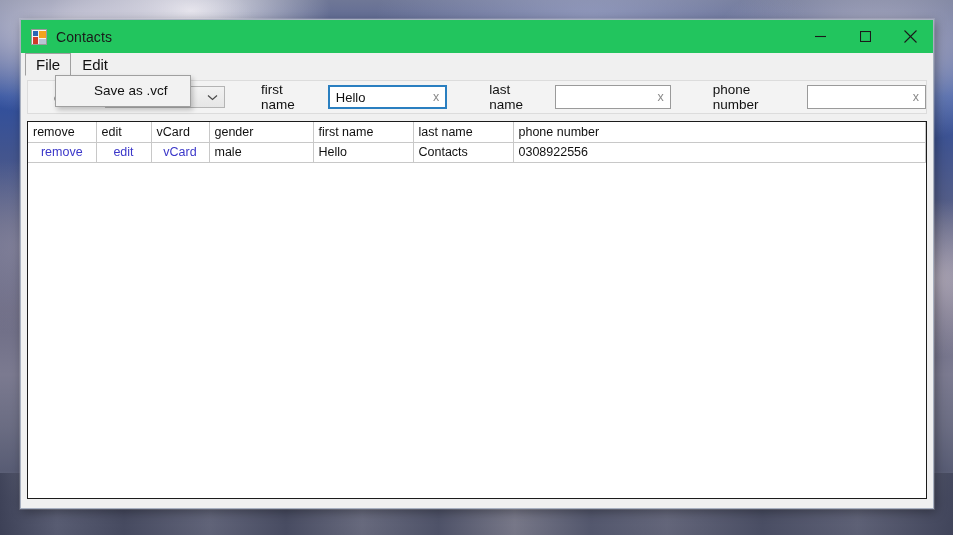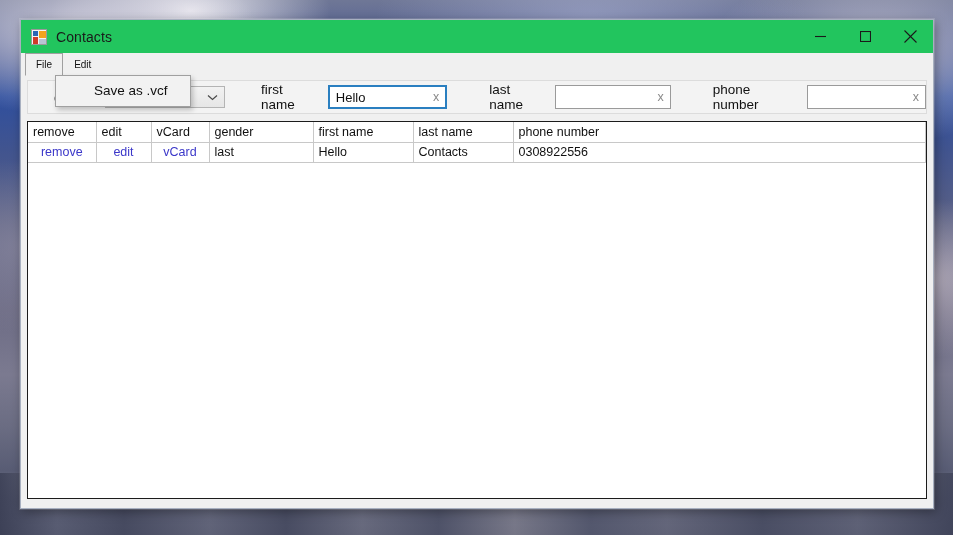--- a/index.html
+++ b/index.html
@@ -89,21 +89,21 @@
   
   #menubar {
     height: 22px; background: #f0f0f0;
     display: flex; align-items: stretch;
     position: relative; z-index: 40;
     flex: 0 0 auto;
     padding-left: 4px;
   }
   .menu-item {
     padding: 0 11px; display: flex; align-items: center;
-    font-size: 10px; color: #111;
+    font-size: 15px; color: #111;
   }
   .menu-item.open {
     background: #f0f0f0;
     border: 1px solid #a0a0a0;
     border-bottom: 1px solid #f0f0f0;
     padding: 0 10px;
     margin-bottom: -1px;
   }
 
   
@@ -299,21 +299,21 @@
         <tr>
           <td class="link-cell">
             <span class="lnk">remove</span>
           </td>
           <td class="link-cell">
             <span class="lnk">edit</span>
           </td>
           <td class="link-cell">
             <span class="lnk">vCard</span>
           </td>
-          <td>last</td>
+          <td>male</td>
           <td>Hello</td>
           <td>Contacts</td>
           <td>0308922556</td>
         </tr>
         <tr class="filler">
           <td colspan="7" style="height:270px;border-right:none;"></td>
         </tr>
       </tbody>
     </table>
   </div>

